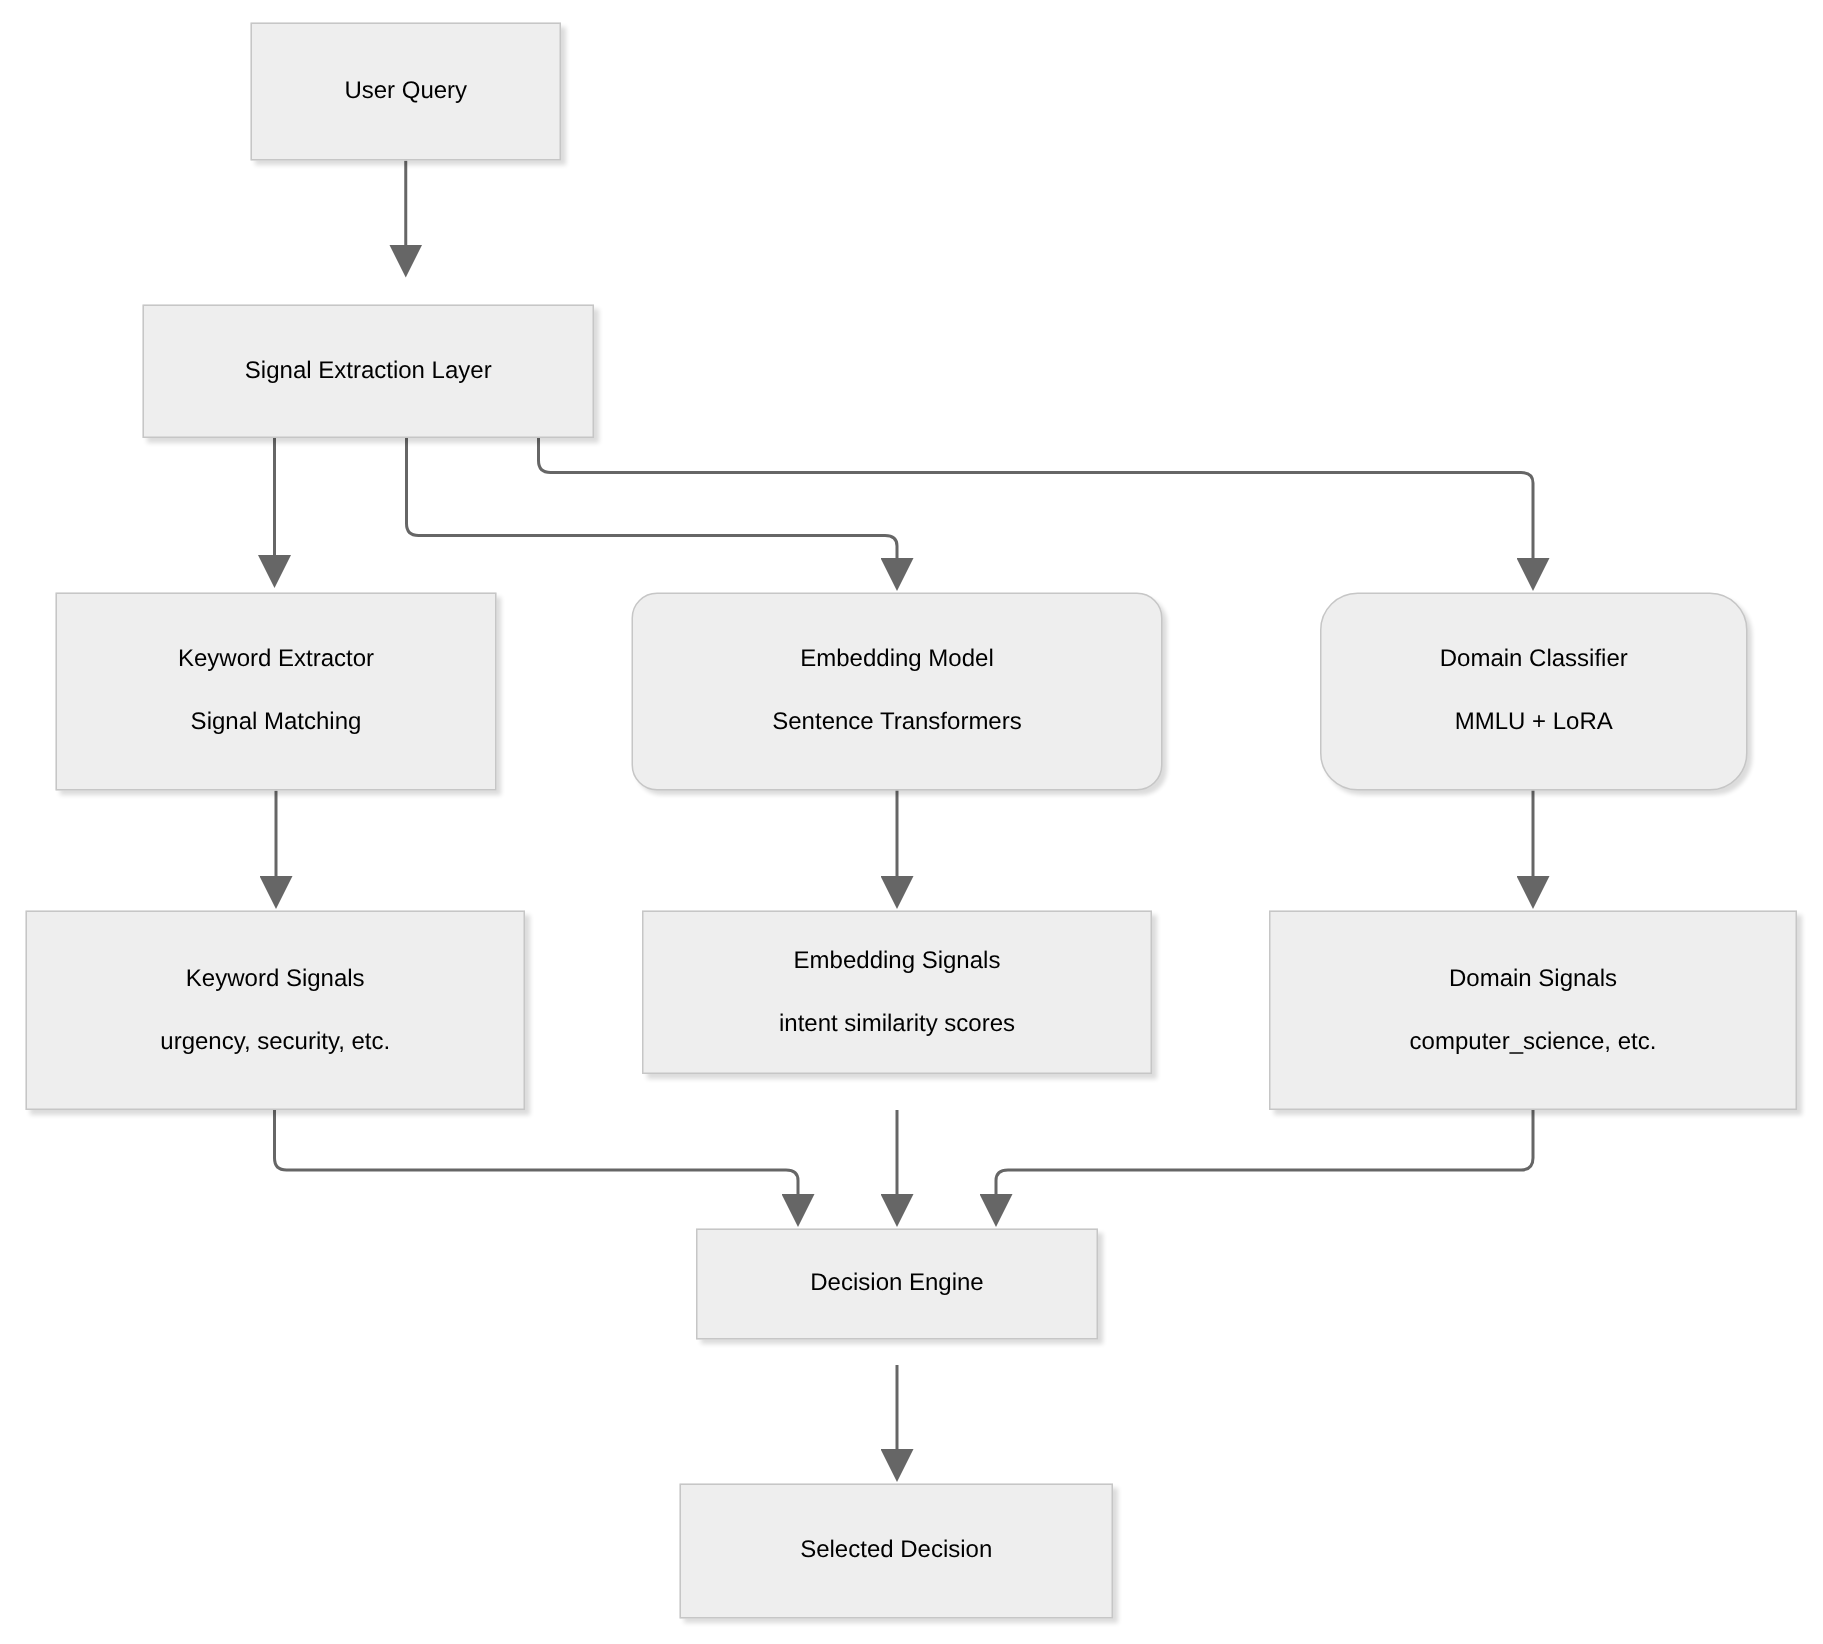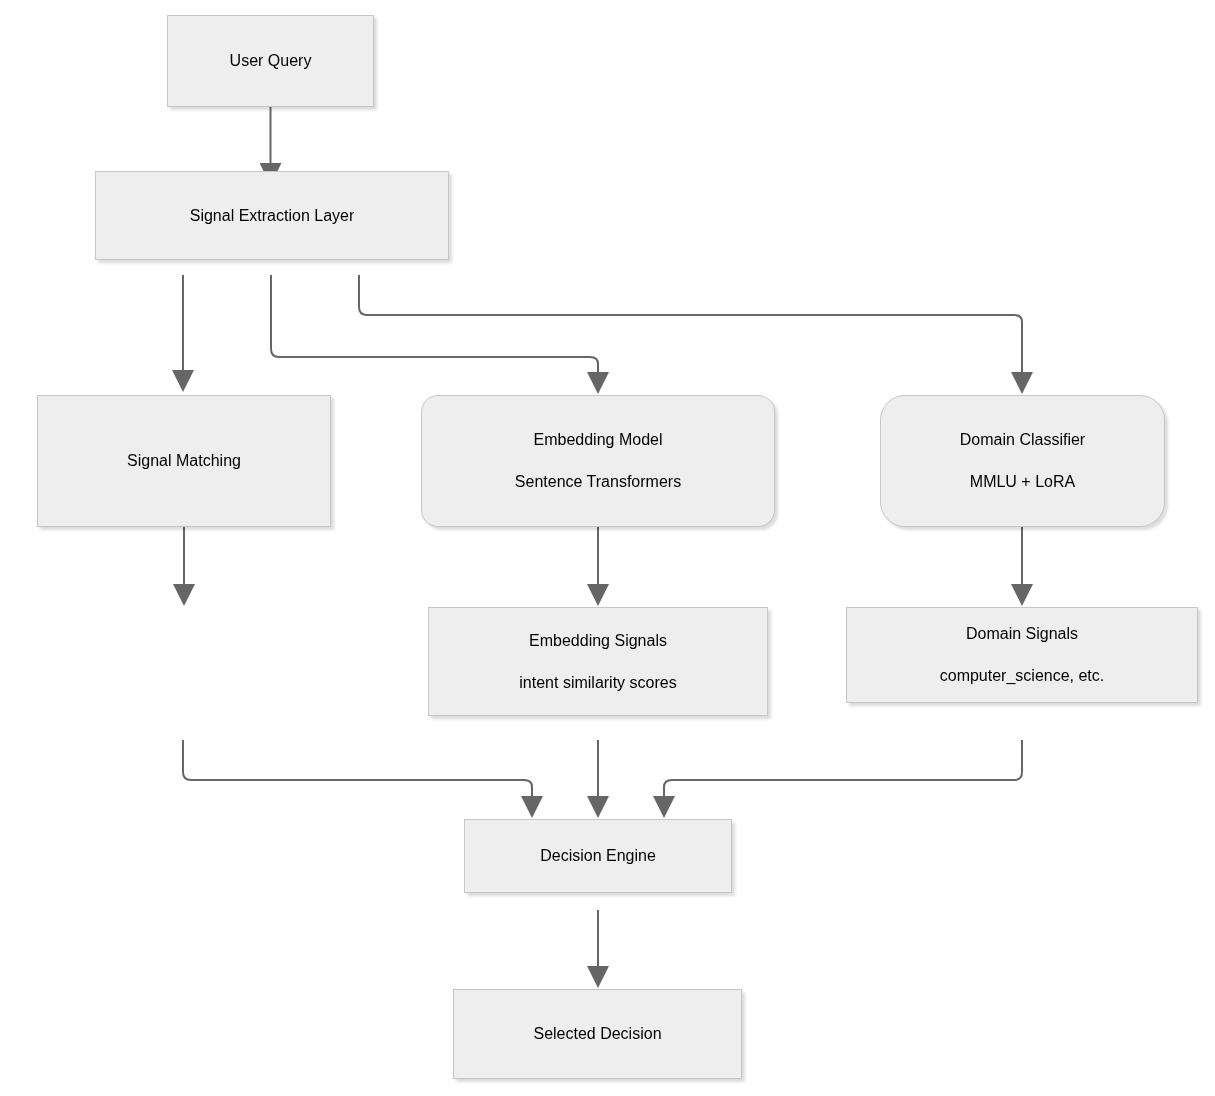--- a/index.html
+++ b/index.html
@@ -56,45 +56,50 @@
       <path d="M598,740 V797" marker-end="url(#arrow)"></path>
       <path d="M1022,740 V772 Q1022,780 1014,780 H672 Q664,780 664,787 V797" marker-end="url(#arrow)"></path>
       <path d="M598,910 V967" marker-end="url(#arrow)"></path>
     </g>
   </svg>
 
   <div class="node" style="left:167px; top:15px; width:207px; height:92px;">
     <span>User Query</span>
   </div>
 
-  <div class="node" style="left:95px; top:171px; width:354px; height:89px;">
+  <div class="node" style="left:95px; top:203px; width:301px; height:89px;">
     <span>Signal Extraction Layer</span>
   </div>
 
   <div class="node" style="left:37px; top:395px; width:294px; height:132px;">
+    <span>Keyword Extractor</span>
     <span>Signal Matching</span>
   </div>
 
   <div class="node" style="left:421px; top:395px; width:354px; height:132px;border-radius:17px;">
     <span>Embedding Model</span>
     <span>Sentence Transformers</span>
   </div>
 
   <div class="node" style="left:880px; top:395px; width:285px; height:132px;border-radius:25px;">
     <span>Domain Classifier</span>
     <span>MMLU + LoRA</span>
   </div>
 
+  <div class="node" style="left:17px; top:607px; width:333px; height:133px;">
+    <span>Keyword Signals</span>
+    <span>urgency, security, etc.</span>
+  </div>
 
   <div class="node" style="left:428px; top:607px; width:340px; height:109px;">
     <span>Embedding Signals</span>
     <span>intent similarity scores</span>
   </div>
 
-  <div class="node" style="left:846px; top:607px; width:352px; height:96px;">
+  <div class="node" style="left:846px; top:607px; width:352px; height:133px;">
     <span>Domain Signals</span>
     <span>computer_science, etc.</span>
   </div>
 
   <div class="node" style="left:464px; top:819px; width:268px; height:74px;">
     <span>Decision Engine</span>
   </div>
 
   <div class="node" style="left:453px; top:989px; width:289px; height:90px;">
     <span>Selected Decision</span>

